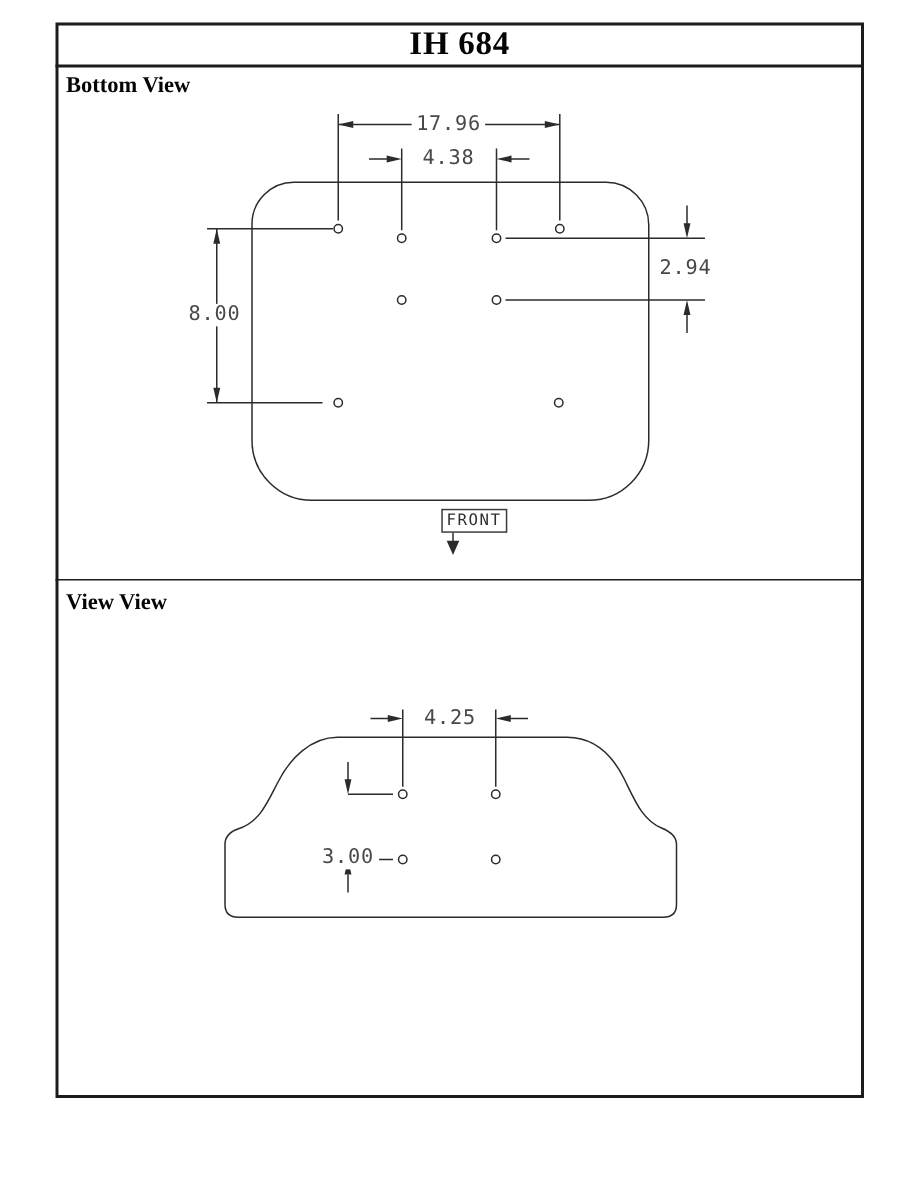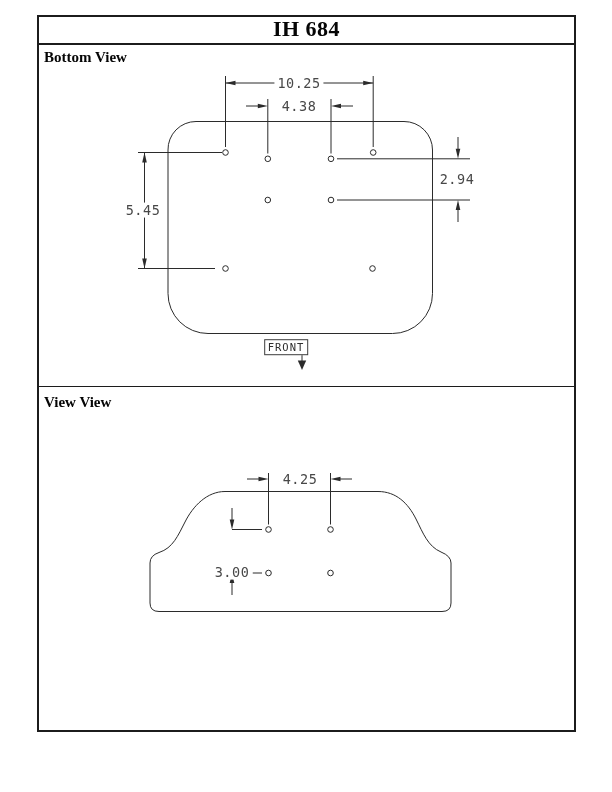--- a/index.html
+++ b/index.html
@@ -139,19 +139,19 @@
 
     <line x1="232" y1="508" x2="232" y2="520"></line>
     <polygon points="232,529.5 229.7,519.5 234.3,519.5" fill="#2b2b2b" stroke="none"></polygon>
     <line x1="232" y1="529.5" x2="262" y2="529.5"></line>
     <line x1="232" y1="583" x2="232" y2="595"></line>
     <polygon points="232,573 229.7,583 234.3,583" fill="#2b2b2b" stroke="none"></polygon>
     <line x1="232" y1="573" x2="262" y2="573"></line>
   </g>
 </svg>
 
-<span class="dim-label" style="left:299px; top:83px;">10.25</span>
+<span class="dim-label" style="left:299px; top:83px;">17.96</span>
 <span class="dim-label" style="left:299px; top:106px;">4.38</span>
-<span class="dim-label" style="left:143px; top:210px;">5.45</span>
+<span class="dim-label" style="left:143px; top:210px;">8.00</span>
 <span class="dim-label" style="left:457px; top:179px;text-align:center;">2.94</span>
-<span class="front-box" style="left:286px; top:347px;">FRONT</span>
+<span class="front-box" style="left:316px; top:347px;">FRONT</span>
 <span class="dim-label" style="left:300px; top:479px;">4.25</span>
 <span class="dim-label" style="left:232px; top:552px;margin-top:20px;">3.00</span>
 
 </body></html>

